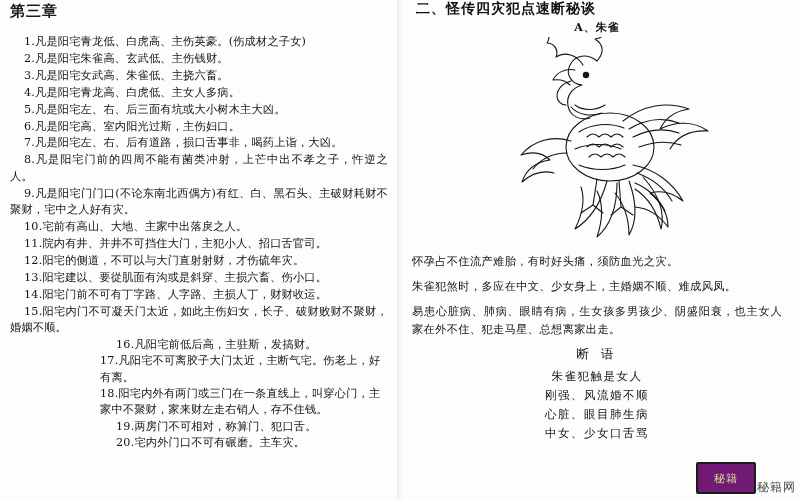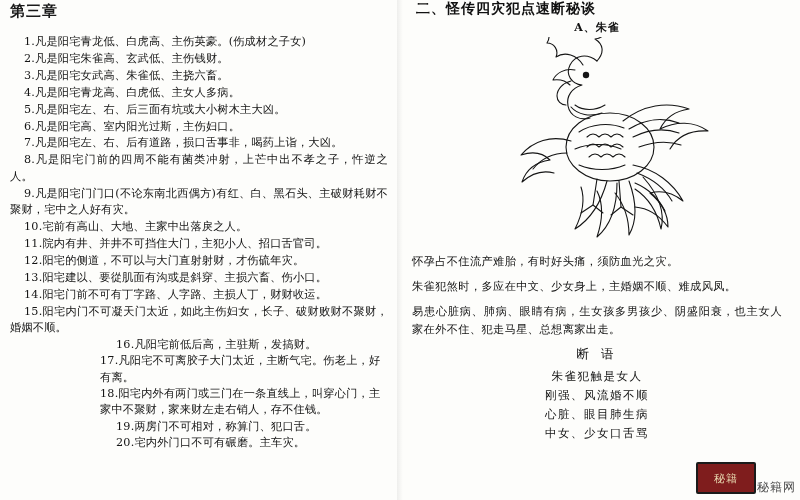--- a/index.html
+++ b/index.html
@@ -140,21 +140,21 @@
     text-align: center;
     color: #141414;
   }
   
   .seal {
     position: absolute;
     right: 44px;
     bottom: 6px;
     width: 56px;
     height: 28px;
-    background: #7f1d1d;
+    background: #701a75;
     border: 2px solid #1b1b1b;
     border-radius: 2px;
     display: flex;
     align-items: center;
     justify-content: center;
     overflow: hidden;
   }
   .seal-inner {
     color: #e8d9b0;
     font-family: "DejaVu Serif", serif;

